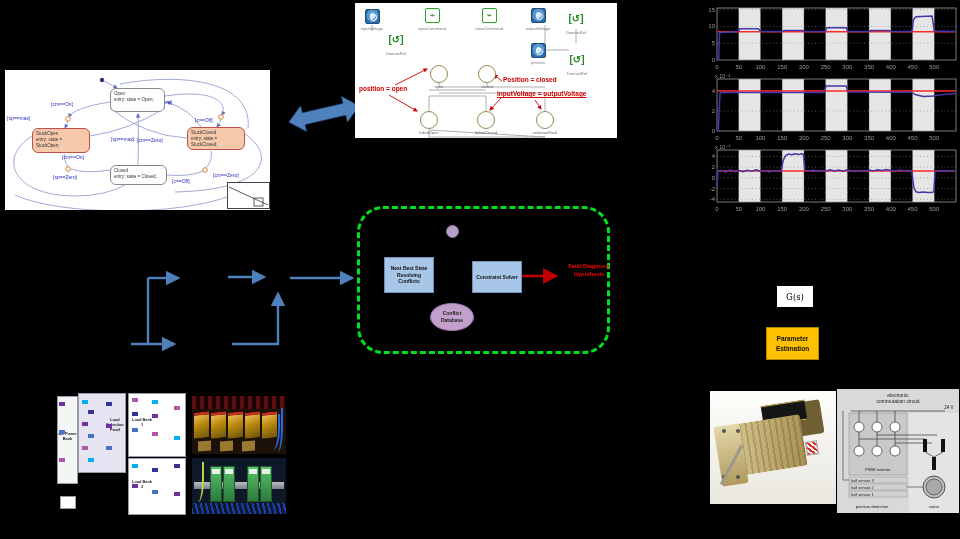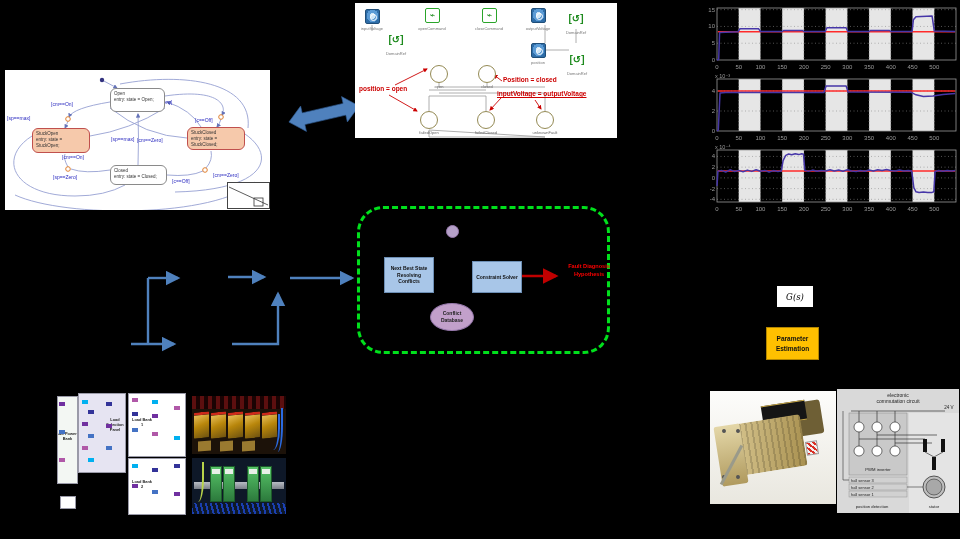--- a/index.html
+++ b/index.html
@@ -25,21 +25,21 @@
   
   .plots{left:701px;top:2px;width:259px;height:213px;}
   .plots svg{display:block;}
   
   .green-box{left:357px;top:206px;width:253px;height:148px;border:3px dashed #00e01c;border-radius:26px;}
   .blue-box{position:absolute;background:#a8c6e8;border:1px solid #6d8fb5;color:#111;font-weight:bold;font-size:5px;display:flex;align-items:center;justify-content:center;text-align:center;line-height:1.35;padding:2px;}
   .db-ellipse{position:absolute;background:#c2a0cb;border:1px solid #9678ab;border-radius:50%;color:#222;font-weight:bold;font-size:5px;display:flex;align-items:center;justify-content:center;text-align:center;line-height:1.35;}
   .db-dot{position:absolute;width:13px;height:13px;border-radius:50%;background:#b5a0c8;border:1px solid #9678ab;}
   .fault-text{position:absolute;color:#ff0000;font-weight:bold;font-size:5.6px;text-align:center;line-height:1.4;}
   
-  .gs-box{left:777px;top:286px;width:36px;height:21px;background:#fff;color:#000;font-family:"DejaVu Serif","Liberation Serif",serif;font-style:italic;font-size:8.5px;display:flex;align-items:center;justify-content:center;}
+  .gs-box{left:777px;top:286px;width:36px;height:21px;background:#fff;color:#000;font-family:"DejaVu Serif","Liberation Serif",serif;font-size:8.5px;display:flex;align-items:center;justify-content:center;}
   .param-box{left:766px;top:327px;width:53px;height:33px;background:#ffc000;border:1px solid #b38600;color:#111;font-weight:bold;font-size:6.5px;display:flex;align-items:center;justify-content:center;text-align:center;line-height:1.4;}
   
   .hw-left{left:56px;top:392px;width:232px;height:126px;}
   .sch-panel{position:absolute;border:0.5px solid #9a9aa8;}
   .sch-label{position:absolute;font-size:3.9px;font-weight:bold;color:#222;text-align:center;line-height:1.25;}
   .photo{position:absolute;overflow:hidden;}
   .relay-photo{left:136px;top:4px;width:94px;height:58px;background:#1c1209;}
   .relay-top{position:absolute;left:0;top:0;width:94px;height:13px;background:repeating-linear-gradient(90deg,#5c0f0f 0 4px,#1a0303 4px 8px);}
   .relay{position:absolute;top:16px;width:15px;height:26px;background:linear-gradient(160deg,#e8bf58 0,#b8860b 45%,#6e5210 100%);border-top:3px solid #cc2a1a;transform:skewY(-6deg);border-radius:1px;}
   .relay2{position:absolute;top:45px;width:13px;height:10px;background:#9a7a30;transform:skewY(-5deg);}

